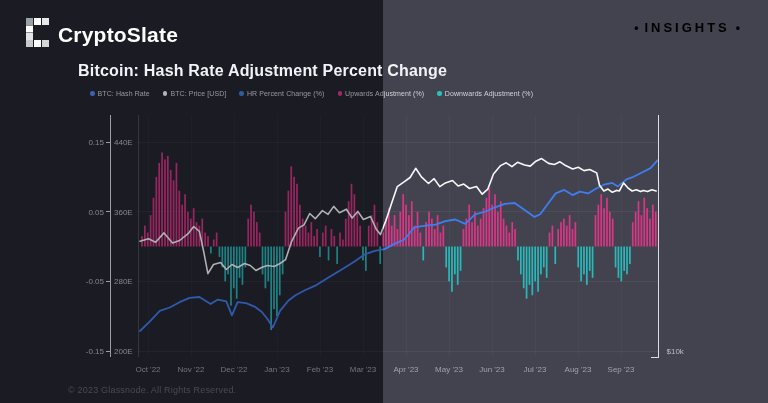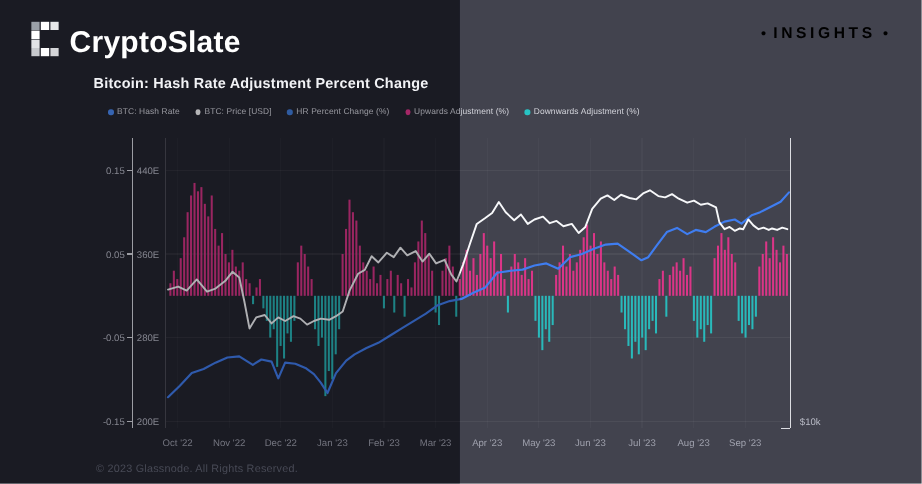--- a/index.html
+++ b/index.html
@@ -13,32 +13,32 @@
     position:absolute;left:90px;top:90px;z-index:1;display:flex;gap:13px;align-items:center;
   }
   .legend-item{display:flex;align-items:center;gap:3px;cursor:pointer;}
   .legend-dot{width:4.5px;height:4.5px;border-radius:50%;flex:0 0 auto;}
   .legend-label{font-size:7px;color:#d2d3da;letter-spacing:.1px;white-space:nowrap;}
   .dim-overlay{
     position:absolute;left:0;top:0;width:383px;height:403px;z-index:2;
     background:rgba(10,11,17,0.30);pointer-events:none;
   }
   .header{position:absolute;left:26px;top:18px;z-index:3;display:flex;align-items:center;gap:9px;}
-  .brand{font-size:25px;font-weight:bold;color:#ffffff;letter-spacing:.2px;}
+  .brand{font-size:21px;font-weight:bold;color:#ffffff;letter-spacing:.2px;}
   .page-title{
     position:absolute;left:78px;top:62px;z-index:3;
-    font-size:12px;font-weight:bold;color:#f2f3f6;letter-spacing:.2px;
+    font-size:16px;font-weight:bold;color:#f2f3f6;letter-spacing:.2px;
   }
   .insights{
     position:absolute;right:22px;top:20px;z-index:3;
     font-size:13px;font-weight:bold;color:#000000;letter-spacing:3px;white-space:nowrap;
   }
   .insights .bullet{letter-spacing:0;margin:0 6px;font-size:12px;}
   .footer{
-    position:absolute;left:80px;top:385px;z-index:3;
+    position:absolute;left:68px;top:385px;z-index:3;
     font-size:9px;color:#484a56;letter-spacing:.2px;
   }
 </style>
 </head>
 <body>
 
 <svg id="chart-svg" width="768" height="403" viewBox="0 0 768 403">
     <g shape-rendering="crispEdges">
       <line x1="138" x2="658.5" y1="142" y2="142" stroke="rgba(255,255,255,0.055)" stroke-width="1"></line>
       <line x1="138" x2="658.5" y1="211.66666666666669" y2="211.66666666666669" stroke="rgba(255,255,255,0.055)" stroke-width="1"></line>

